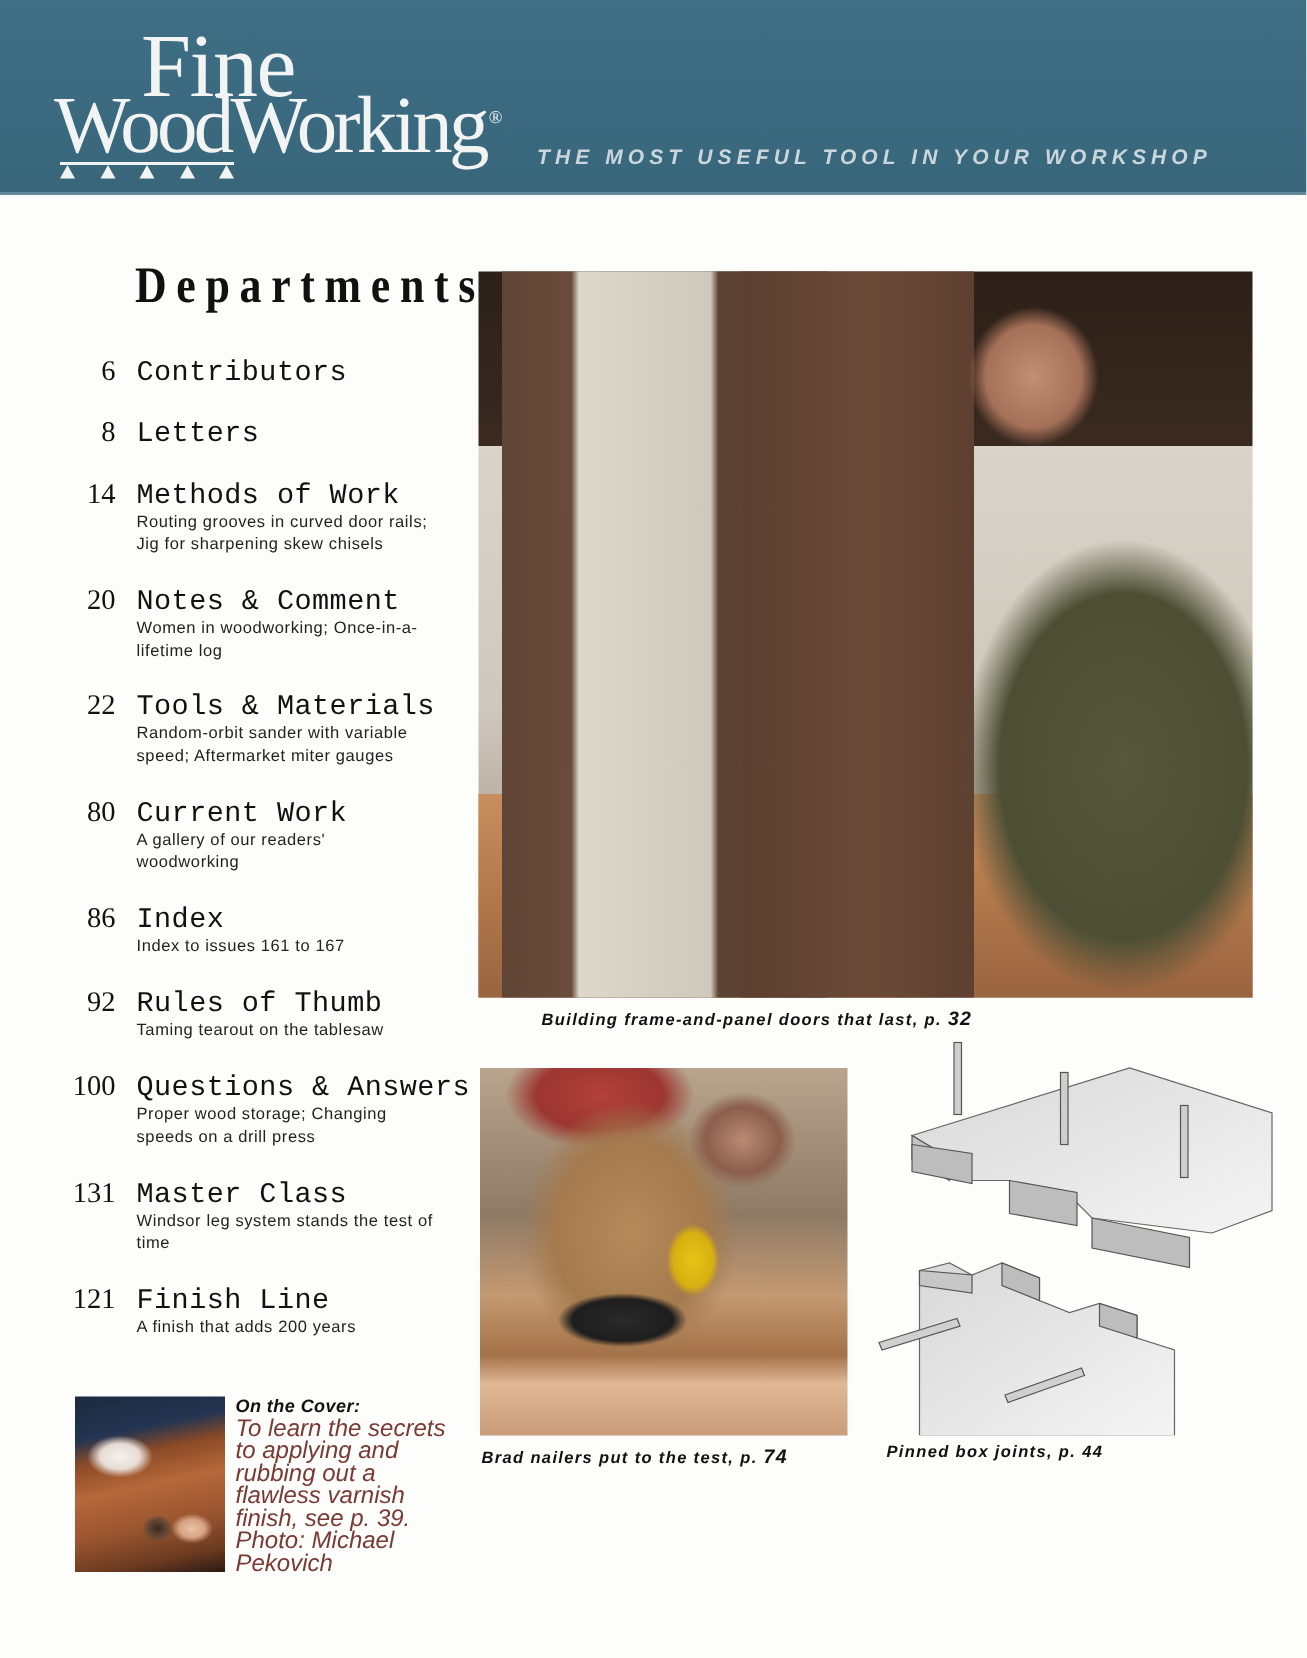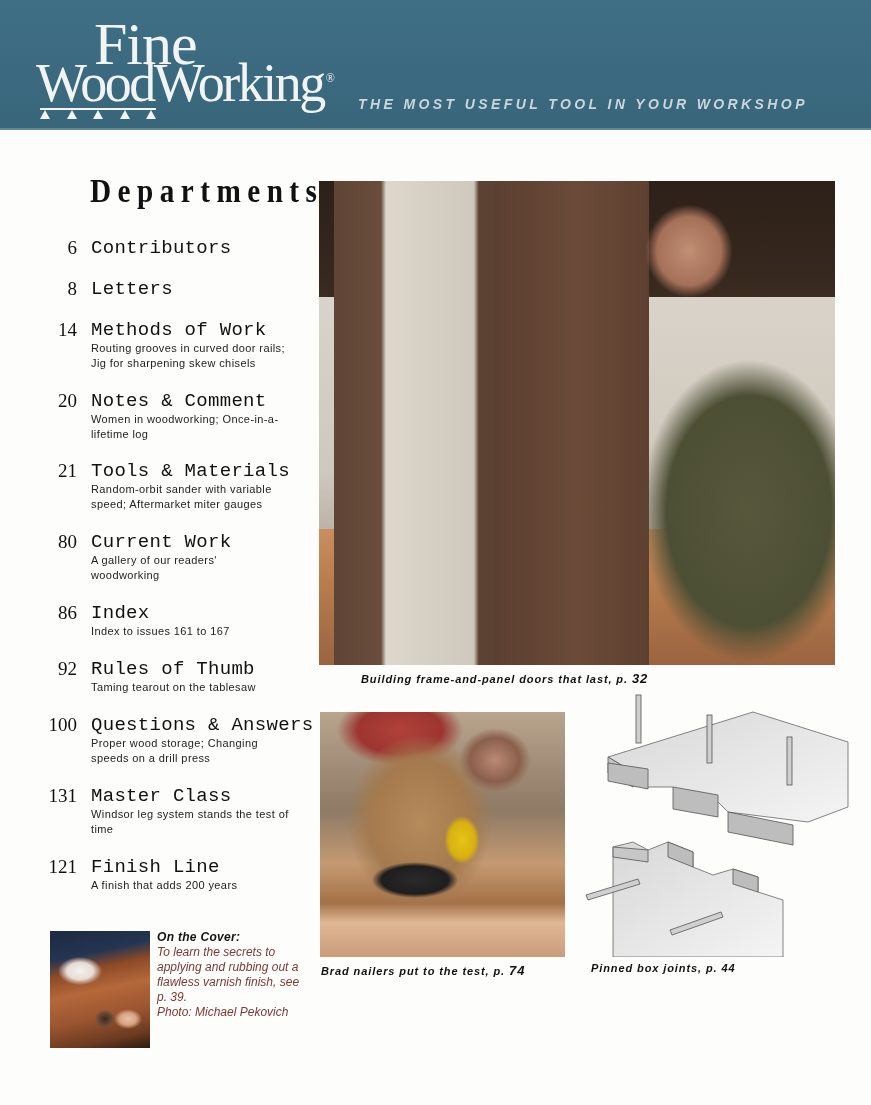--- a/index.html
+++ b/index.html
@@ -70,21 +70,21 @@
         radial-gradient(ellipse 14px 10px at 78px 88px, #e9c3a7 0%, #d7a383 60%, transparent 100%),
         linear-gradient(168deg, #1d2a3e 0%, #243552 22%, #8c4a26 34%, #b5683a 50%, #9b5530 70%, #6b3a20 88%, #2a1a12 100%);
     }
     .cover-text { position: absolute; left: 157px; top: 929px; width: 150px; }
     .cover-label {
       font-family: "Liberation Sans", sans-serif; font-weight: bold; font-style: italic;
       font-size: 12px; color: #111; letter-spacing: 0.3px; line-height: 16px;
     }
     .cover-body {
       font-family: "Liberation Sans", sans-serif; font-style: italic;
-      font-size: 12px; line-height: 15px; color: #7a3a34;
+      font-size: 16px; line-height: 15px; color: #7a3a34;
     }
 
     
     .photo { position: absolute; overflow: hidden; }
     .photo-main {
       left: 319px; top: 181px; width: 516px; height: 484px;
       background:
         
         radial-gradient(ellipse 150px 210px at 430px 330px, #56573b 0%, #4d4f35 55%, transparent 72%),
         
@@ -153,21 +153,21 @@
     <span class="toc-page">14</span>
     <span class="toc-title">Methods of Work</span>
     <div class="toc-desc">Routing grooves in curved door rails; Jig for sharpening skew chisels</div>
   </div>
   <div class="toc-item" style="top:390px">
     <span class="toc-page">20</span>
     <span class="toc-title">Notes &amp; Comment</span>
     <div class="toc-desc">Women in woodworking; Once-in-a-lifetime log</div>
   </div>
   <div class="toc-item" style="top:460px">
-    <span class="toc-page">21</span>
+    <span class="toc-page">22</span>
     <span class="toc-title">Tools &amp; Materials</span>
     <div class="toc-desc">Random-orbit sander with variable speed; Aftermarket miter gauges</div>
   </div>
   <div class="toc-item" style="top:531px">
     <span class="toc-page">80</span>
     <span class="toc-title">Current Work</span>
     <div class="toc-desc" style="width:150px">A gallery of our readers' woodworking</div>
   </div>
   <div class="toc-item" style="top:602px">
     <span class="toc-page">86</span>

